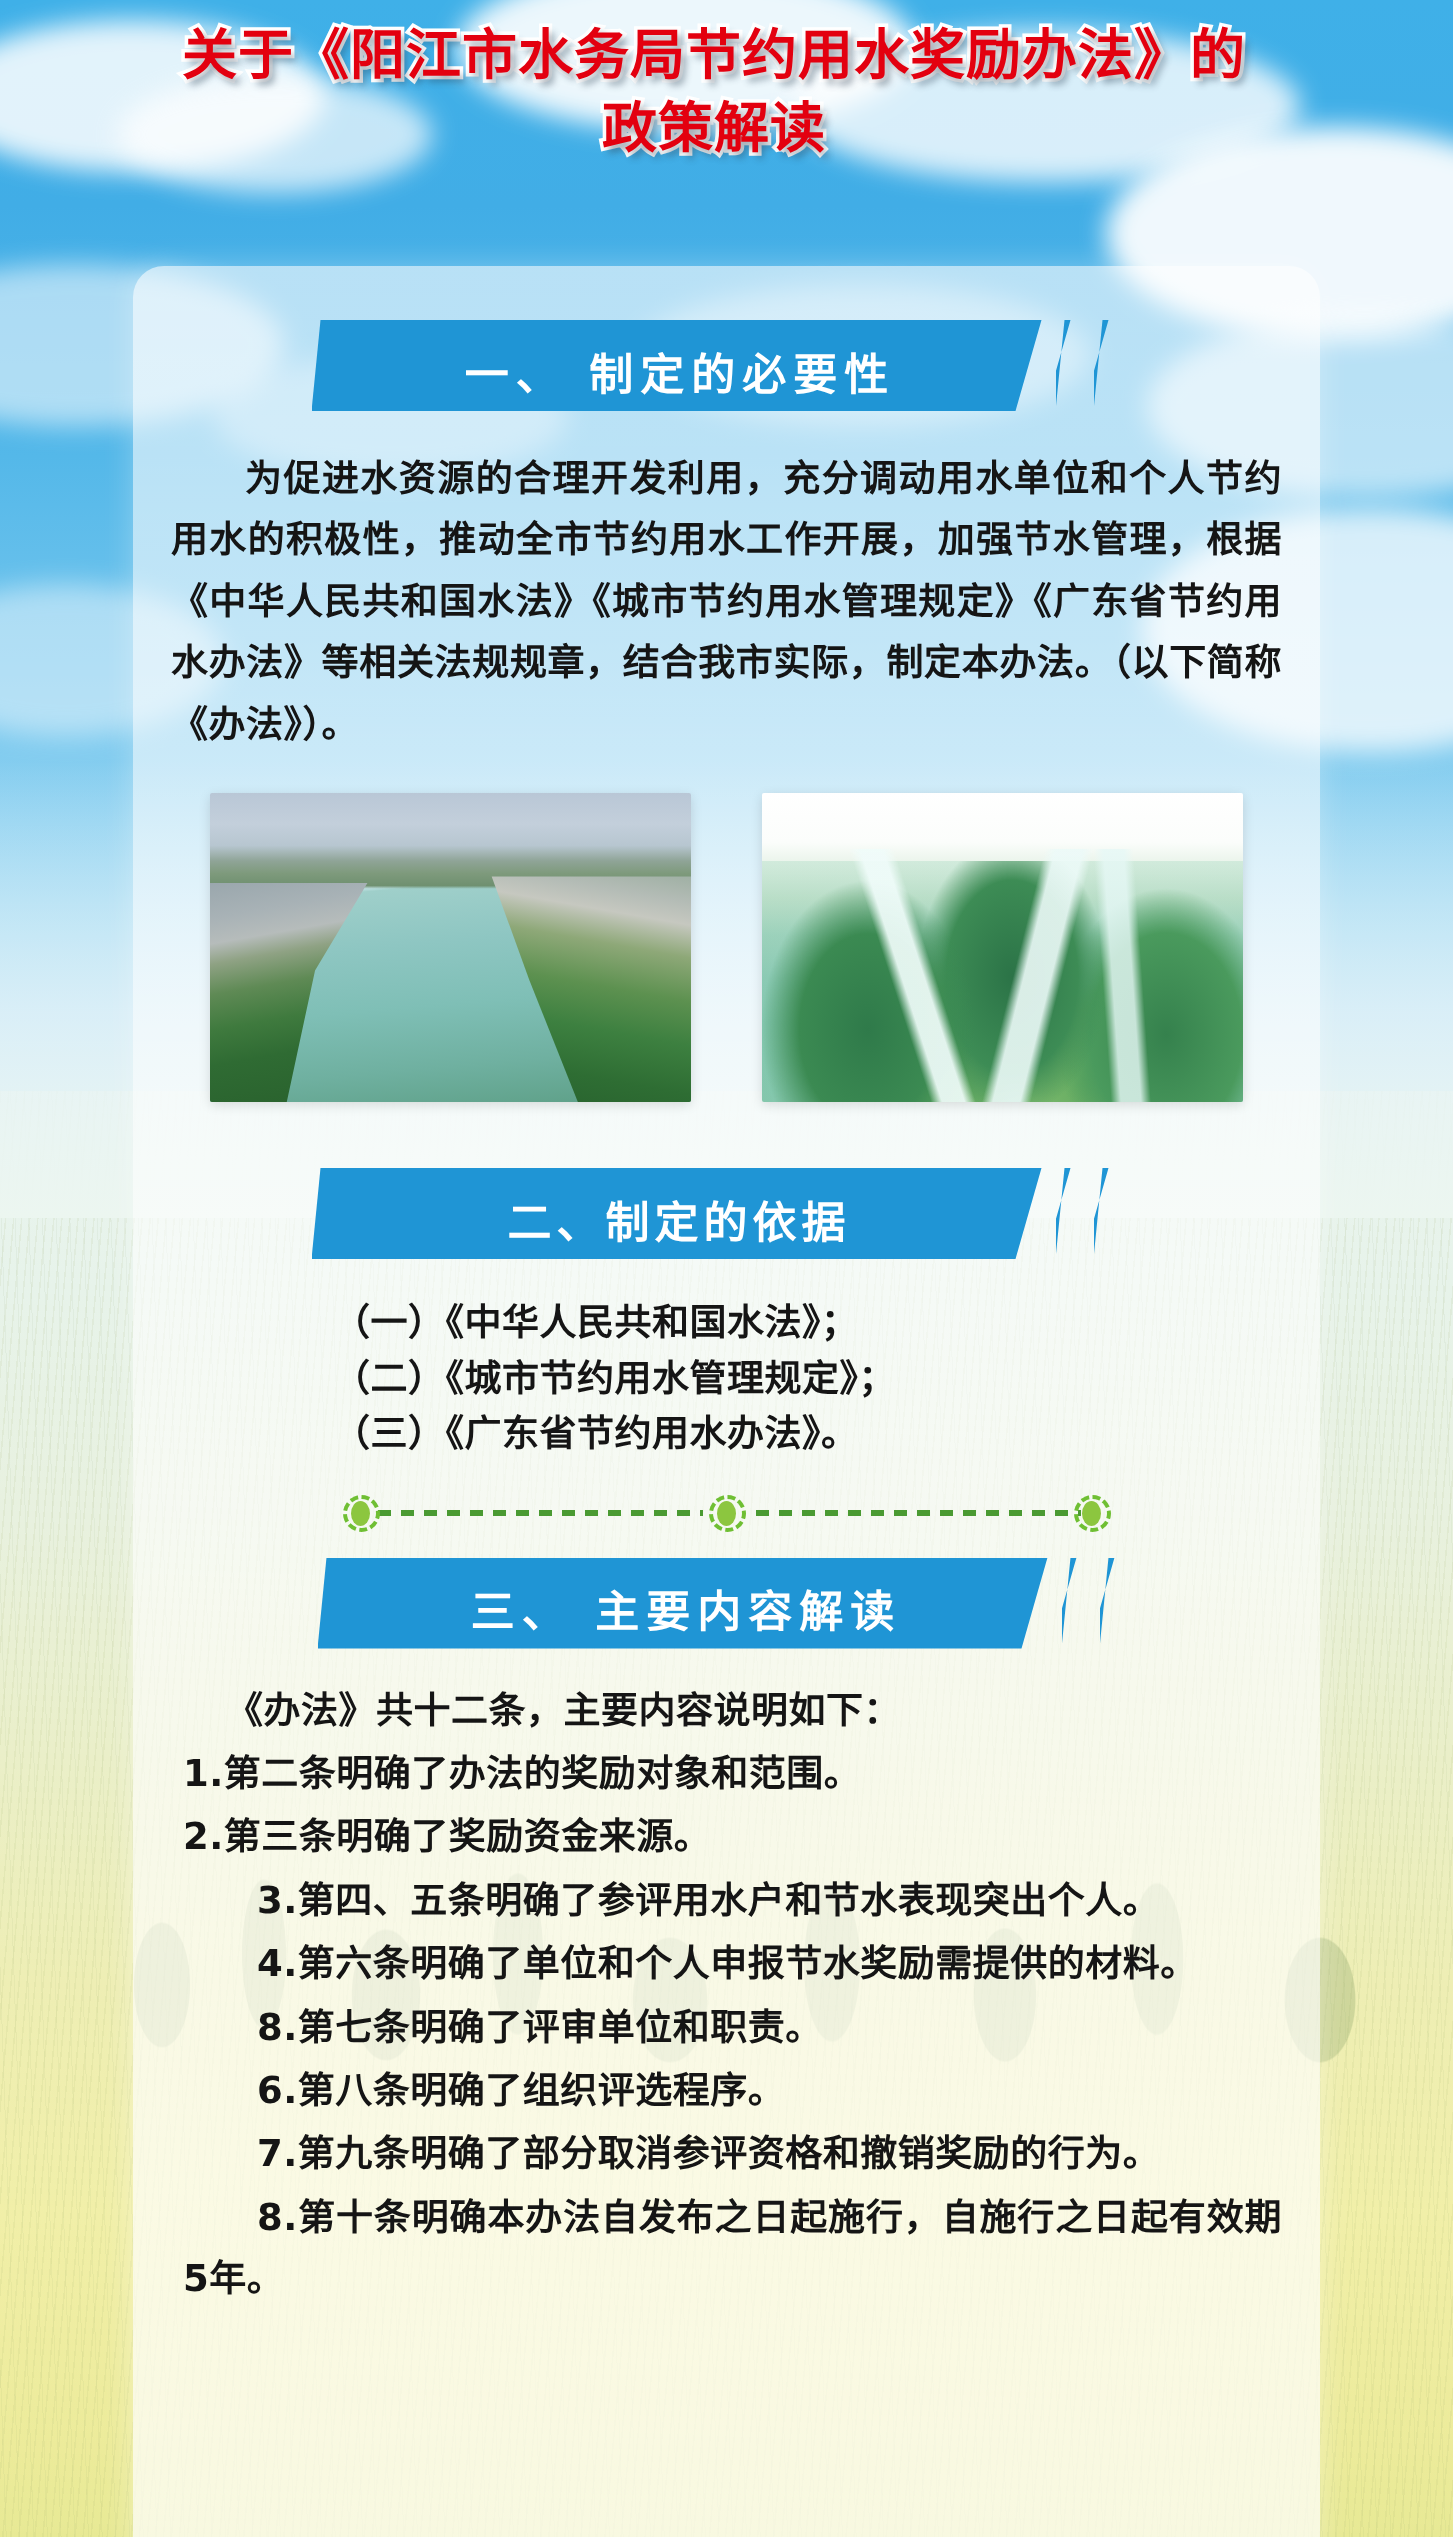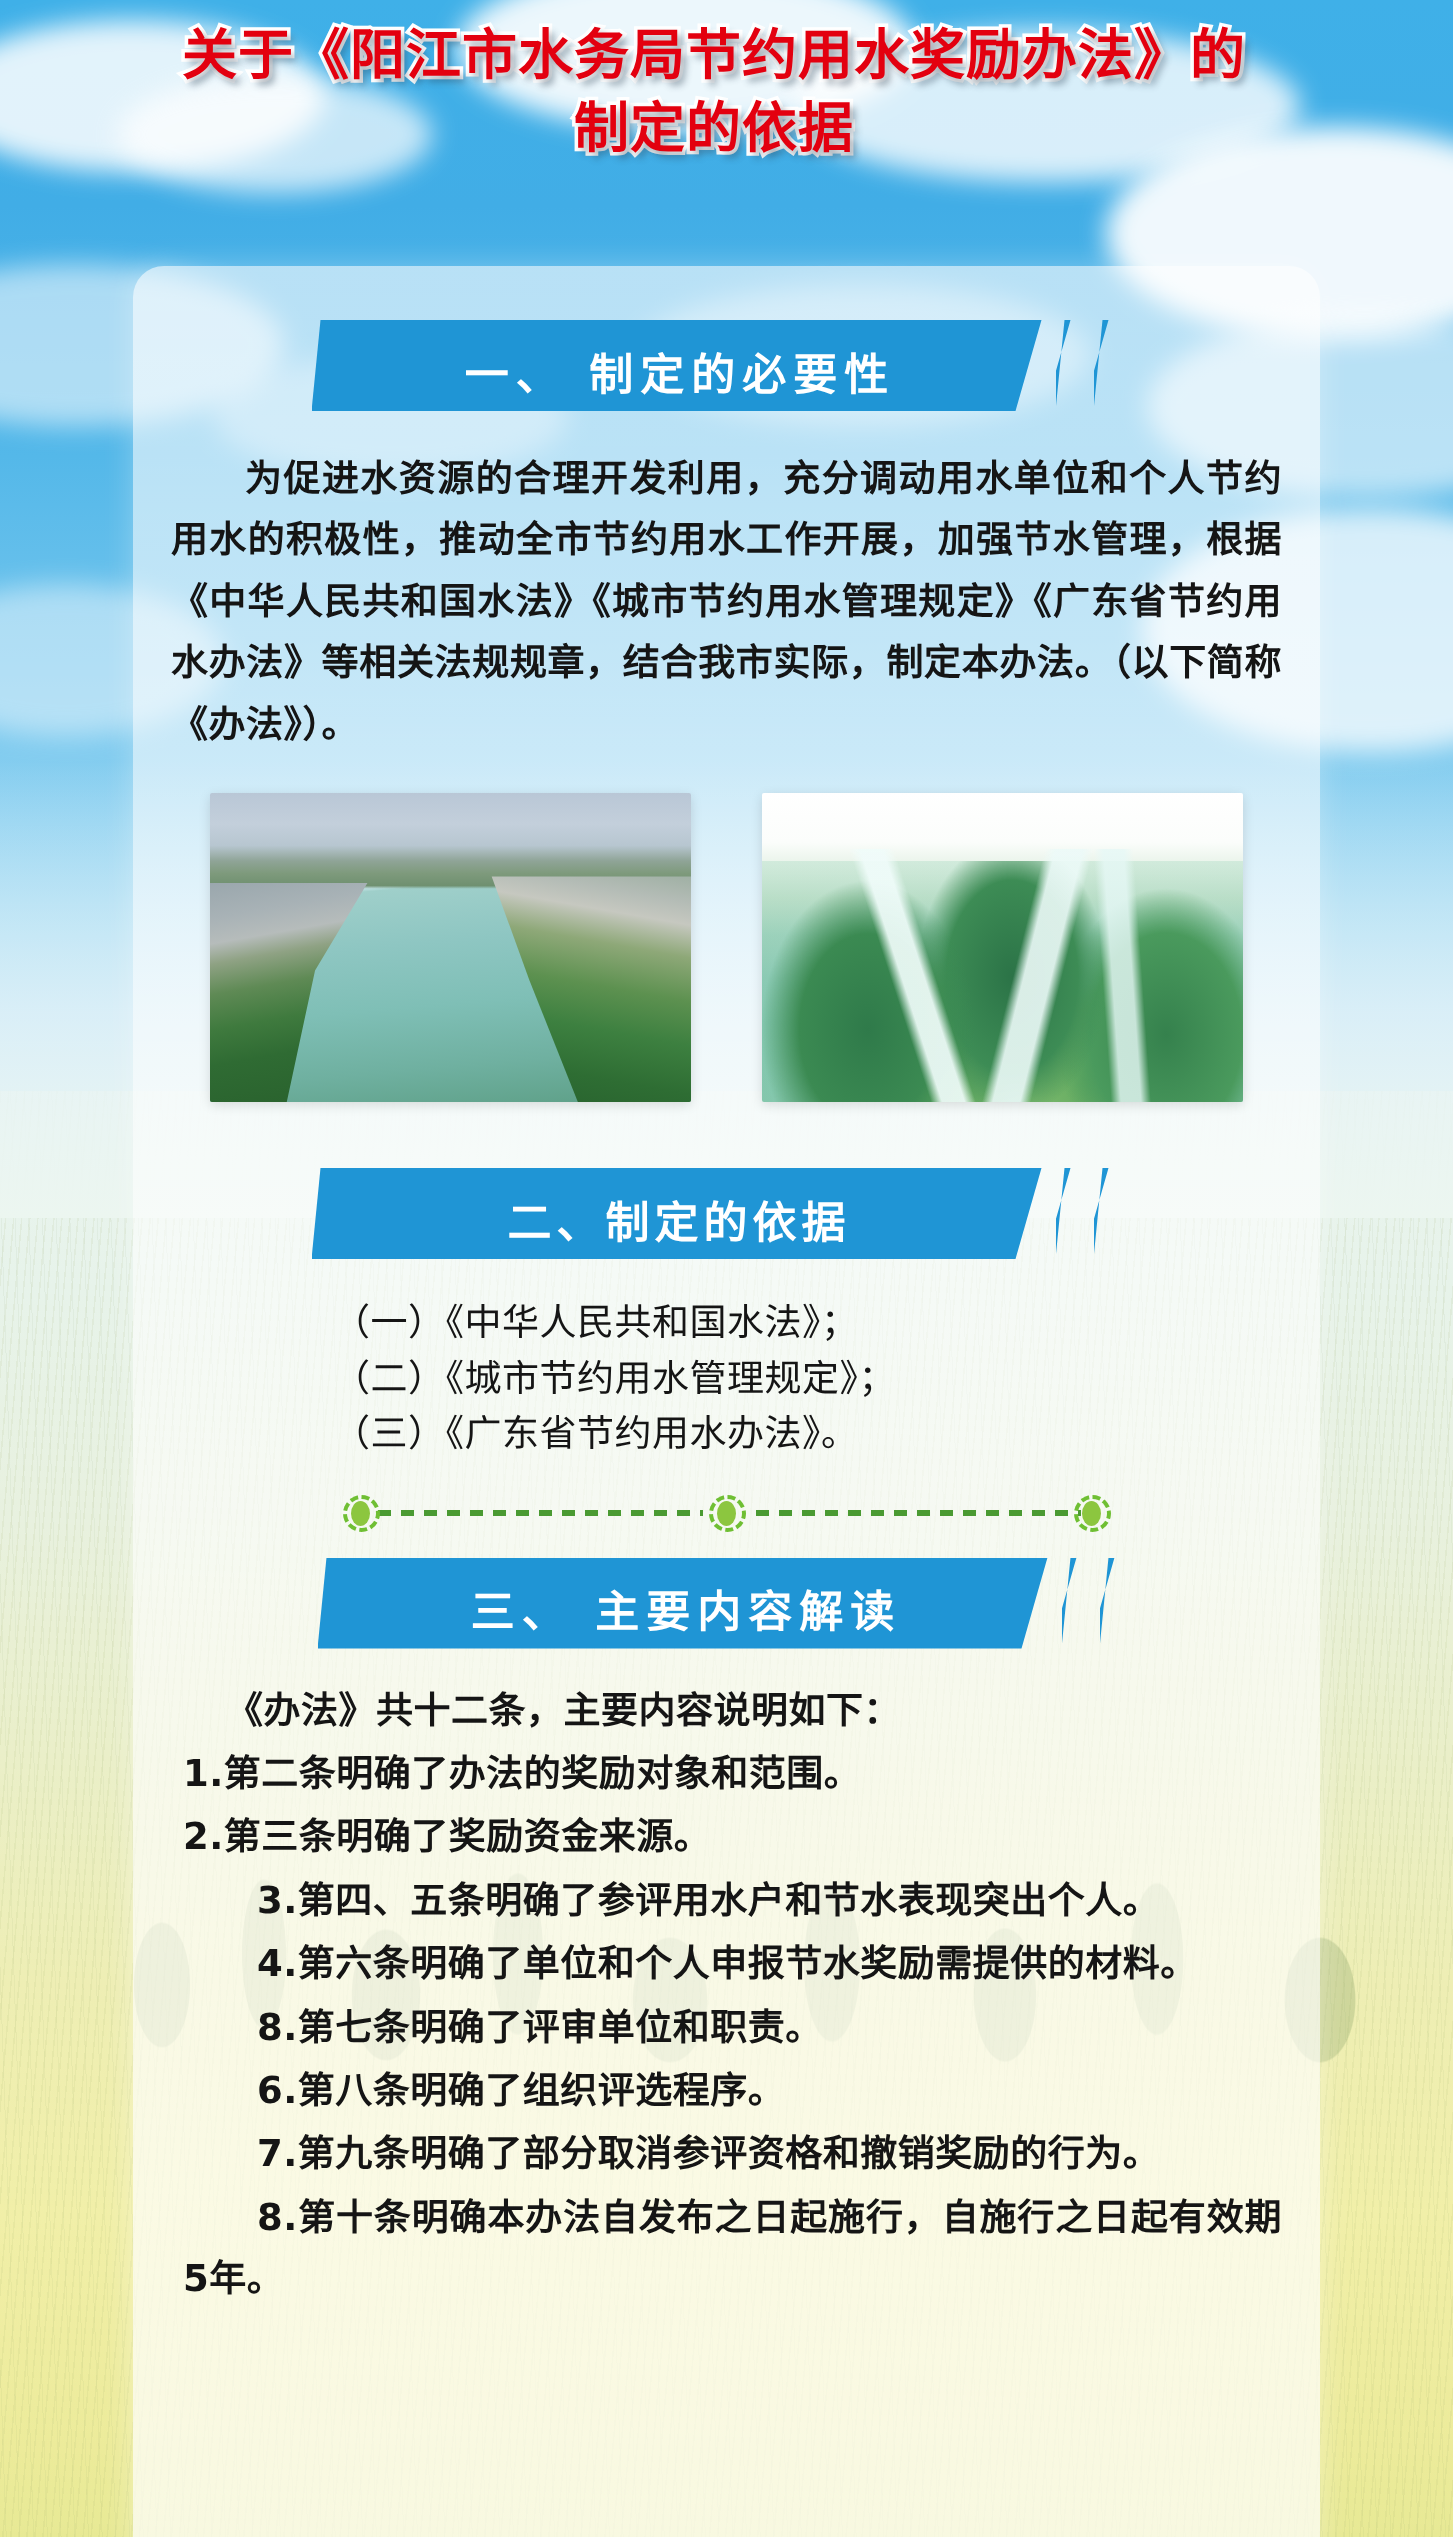--- a/index.html
+++ b/index.html
@@ -234,21 +234,21 @@
   
   .sec2-wrap{margin-top:66px;}
   .list{
     margin:28px 0 0 200px;
   }
   .list-item{
     font-size:37px;
     line-height:1.50;
     color:#151515;
     letter-spacing:0.5px;
-    font-weight:400;
+    font-weight:700;
     white-space:nowrap;
   }
 
   
   .divider{
     position:relative;
     margin:27px auto 0 auto;
     width:792px;height:49px;
   }
   .divider .dash{
@@ -310,21 +310,21 @@
     <div class="cloud c11"></div>
   </div>
 
   <div class="land-bg"></div>
   <div class="land-texture"></div>
   <div class="tree-silhouettes"></div>
   <div class="haze"></div>
 
   <div class="title-block">
     <div class="title-line">关于《阳江市水务局节约用水奖励办法》的</div>
-    <div class="title-line">制定的依据</div>
+    <div class="title-line">政策解读</div>
   </div>
 
   <div class="card">
 
     <div>
       <div class="banner-wrap" style="margin-top:54px;">
         <div class="banner"></div>
         <div class="banner-text">一、 制定的必要性</div>
         <div class="stripe s1"></div>
         <div class="stripe s2"></div>

